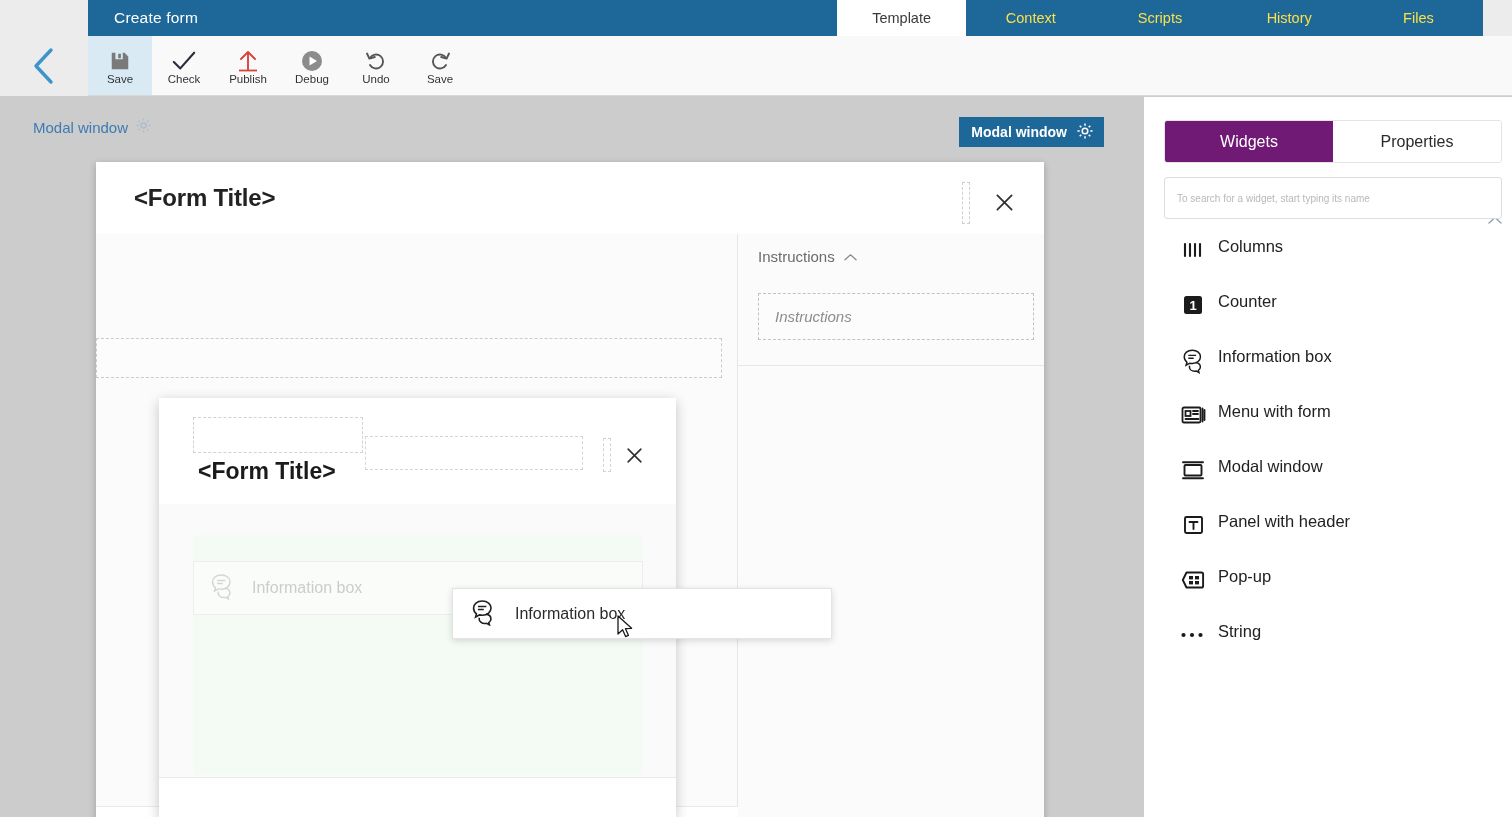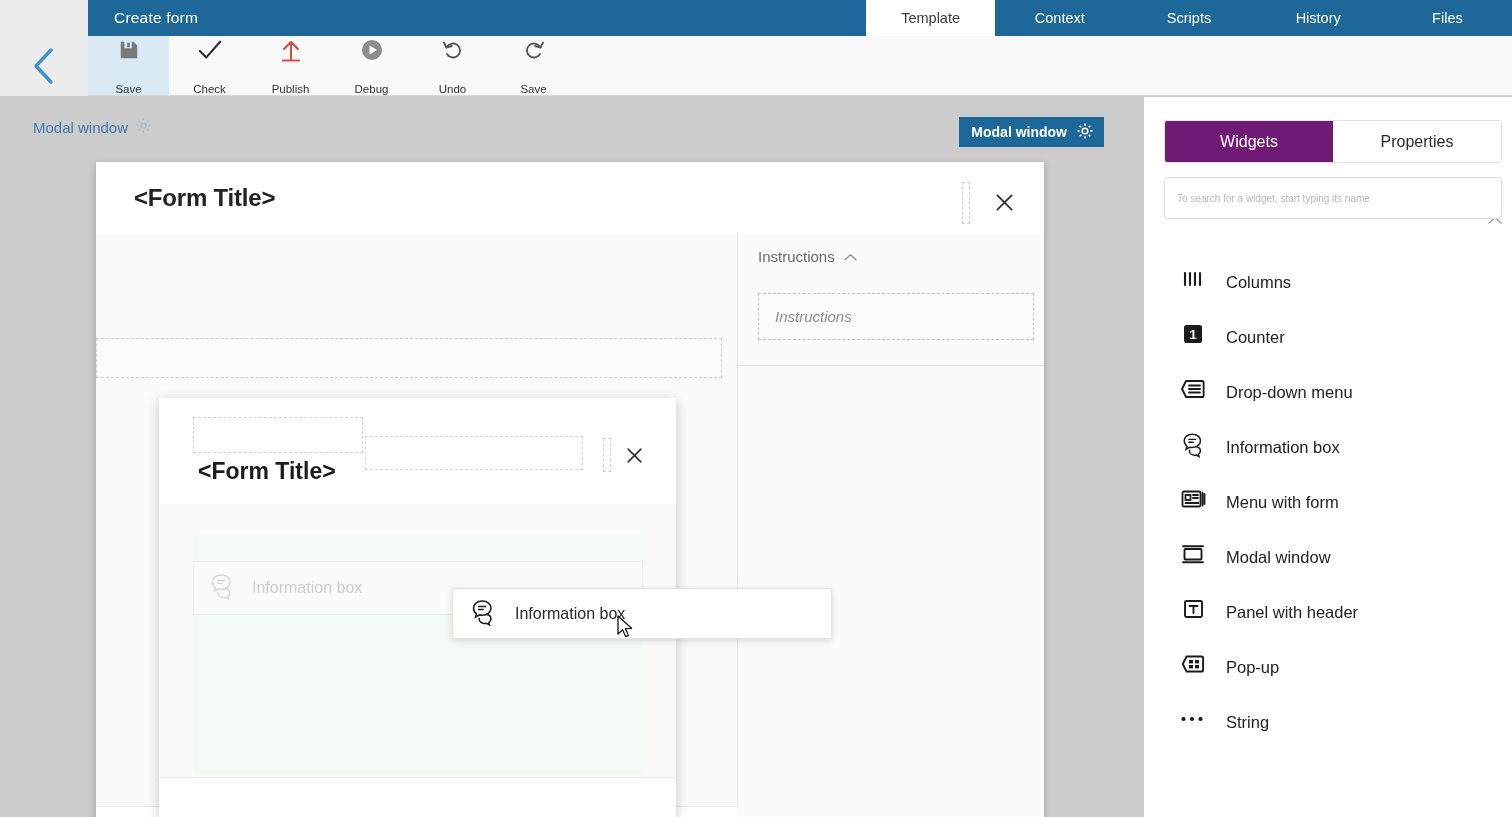--- a/index.html
+++ b/index.html
@@ -11,34 +11,34 @@
   }
   .app { position: relative; width: 1512px; height: 817px; }
 
   
   .topstrip { position: absolute; left:0; top:0; width:1512px; height:36px; background:#ececec; }
   .titlebar {
     position:absolute; left:88px; top:0; width:778px; height:36px;
     background:#1d6799; display:flex; align-items:center;
   }
   .titlebar .ttl { color:#ffffff; font-size:15.5px; padding-left:26px; letter-spacing:.2px; }
-  .tabs { position:absolute; left:866px; top:0; width:646px; height:36px; display:flex; background:#1d6799; }
+  .tabs { position:absolute; left:837px; top:0; width:646px; height:36px; display:flex; background:#1d6799; }
   .tab {
     flex:1; height:36px; display:flex; align-items:center; justify-content:center;
-    color:#ffffff; font-size:14.5px; cursor:pointer;
+    color:#fde047; font-size:14.5px; cursor:pointer;
   }
   .tab.active { background:#ffffff; color:#3a3a3a; }
 
   
   .toolbar {
     position:absolute; left:88px; top:36px; width:1424px; height:60px;
     background:#f9f9f9; border-bottom:1px solid #d8d8d8; display:flex; align-items:stretch;
   }
   .tbtn {
-    width:81px; display:flex; flex-direction:column; align-items:center; justify-content:space-between;
+    width:64px; display:flex; flex-direction:column; align-items:center; justify-content:center;
     cursor:pointer; font-size:11.5px; color:#333; padding-top:2px;
   }
   .tbtn.sel { background:#d9eaf5; }
   .tbtn .gl { height:24px; display:flex; align-items:center; justify-content:center; }
   .back-arrow {
     position:absolute; left:0; top:36px; width:88px; height:60px;
     background:#ececec; display:flex; align-items:center; justify-content:center; cursor:pointer;
   }
   .topleftfill { position:absolute; left:0; top:0; width:88px; height:36px; background:#ececec; }
 
@@ -138,21 +138,21 @@
   }
   .searchinput::placeholder { color:#b8b8b8; }
   .section-peek {
     position:absolute; left:20px; top:112px; width:338px; height:22px; z-index:1;
     display:flex; align-items:center; justify-content:space-between; overflow:hidden;
     font-size:14px; color:#7b8aa0;
   }
   .section-peek .chev { color:#8f9dae; font-size:13px; }
   .wlist { position:absolute; left:0; top:140px; width:368px; height:580px; }
   .witem {
-    height:55px; display:flex; align-items:flex-end; gap:20px; padding-left:36px; cursor:pointer;
+    height:55px; display:flex; align-items:flex-start; gap:12px; padding-left:36px; cursor:pointer;
   }
   .witem .wlbl { font-size:16.5px; color:#222; }
   .wicon { width:26px; height:26px; display:flex; align-items:center; justify-content:center; }
   .chev-up { display:inline-block; }
 </style>
 </head>
 <body>
 
 <div class="app">
 
@@ -395,29 +395,20 @@
       <div class="witem">
         <span class="wicon">
           <svg width="24" height="24" viewBox="0 0 24 24">
             <rect x="3" y="3" width="18" height="18" rx="2.5" fill="#1b1b1b"></rect>
             <text x="12" y="17" font-family="Liberation Sans, sans-serif" font-size="13" fill="#ffffff" text-anchor="middle" font-weight="bold">1</text>
           </svg>
         </span>
         <span class="wlbl">Counter</span>
       </div>
 
-      <div class="witem">
-        <span class="wicon">
-          <svg width="26" height="24" viewBox="0 0 26 24" fill="none" stroke="#1b1b1b" stroke-width="1.9">
-            <path d="M6 4h16a1.6 1.6 0 0 1 1.6 1.6v12.8A1.6 1.6 0 0 1 22 20H6L2 12z" stroke-linejoin="round"></path>
-            <path d="M9 8.5h11M9 12h11M9 15.5h11" stroke-linecap="round"></path>
-          </svg>
-        </span>
-        <span class="wlbl">Drop-down menu</span>
-      </div>
 
       <div class="witem">
         <span class="wicon">
           <svg width="27" height="27" viewBox="0 0 30 30" fill="none" stroke="#1b1b1b" stroke-width="1.7">
             <path d="M14.2 3.2c5.6 0 9.4 3.3 9.4 7.6 0 4.2-3.8 7.6-9.4 7.6-1 0-2-.1-2.9-.3l-4.3 2.3 1-3.4c-1.9-1.4-3.1-3.5-3.1-6.2 0-4.3 3.7-7.6 9.3-7.6z"></path>
             <path d="M9.6 9.1h9M9.6 12.4h6.2"></path>
             <path d="M18.2 17.3c3.1.5 5.3 2.6 5.3 5.1 0 1.6-.9 3-2.3 4l.7 2.4-3.1-1.6c-.6.1-1.2.2-1.9.2-3.3 0-6-2.2-6-5 0-.5.1-.9.2-1.3"></path>
           </svg>
         </span>
         <span class="wlbl">Information box</span>

